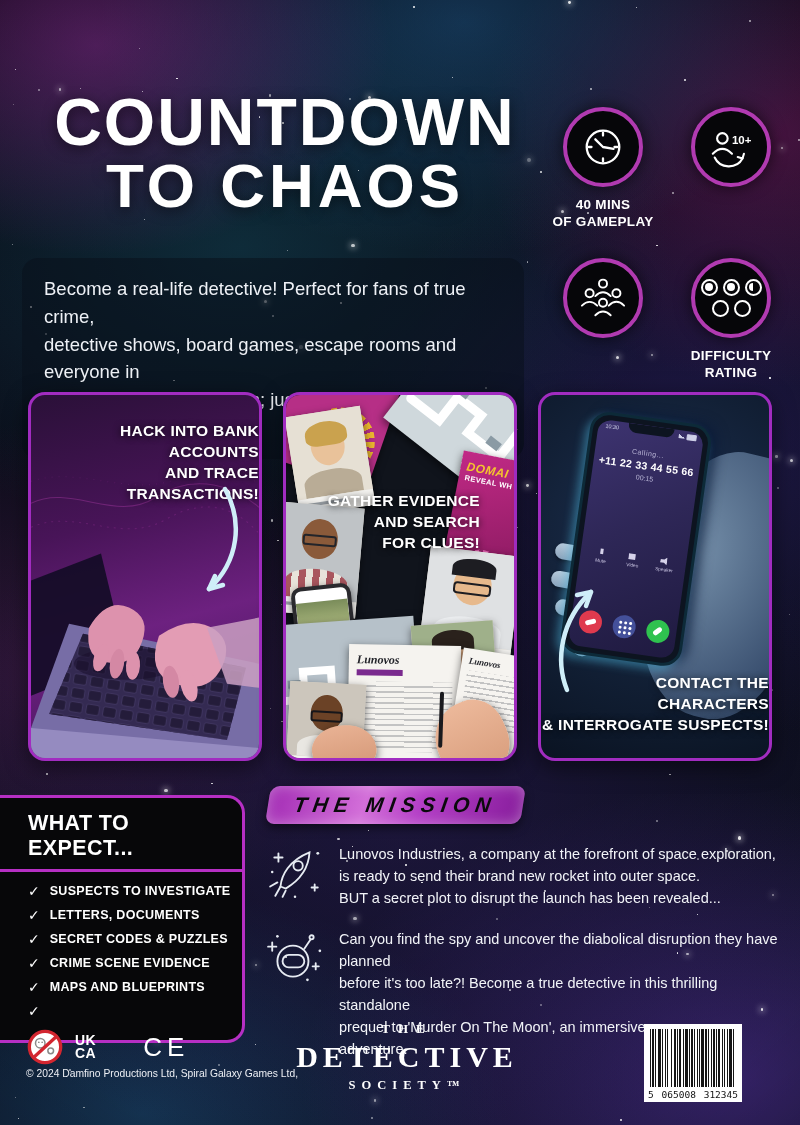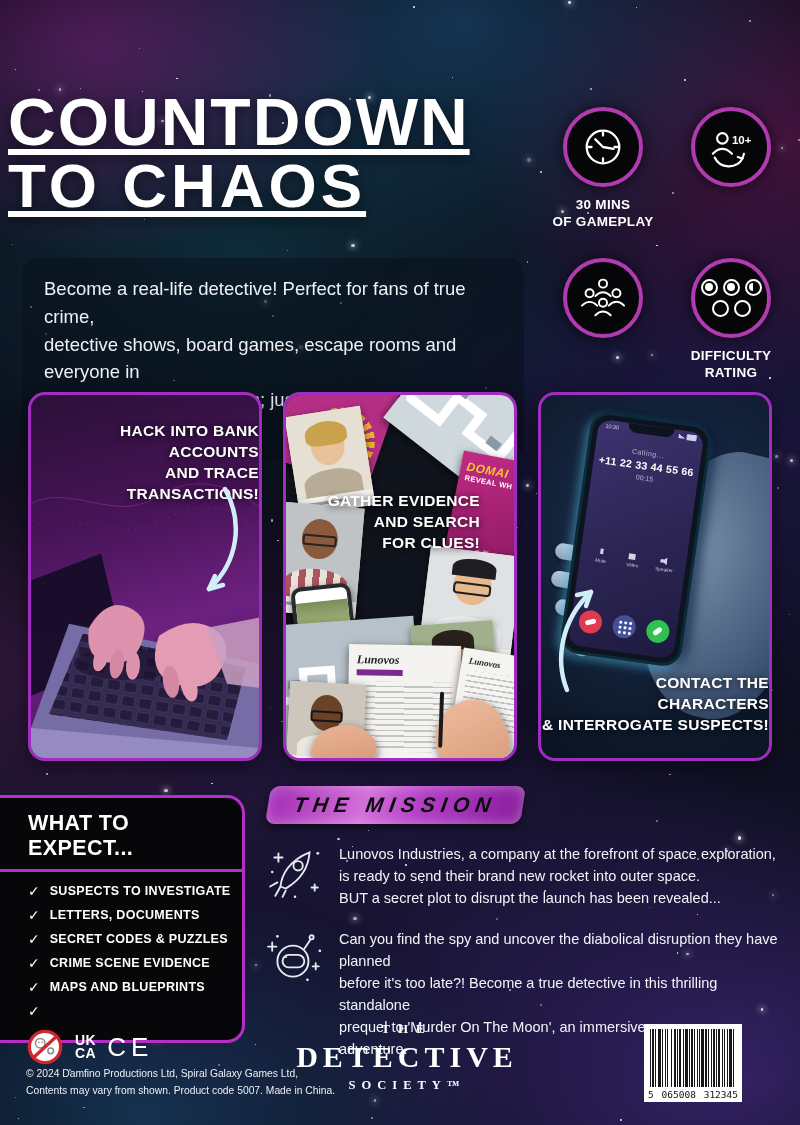--- a/index.html
+++ b/index.html
@@ -17,22 +17,22 @@
       radial-gradient(ellipse 520px 320px at 18% 99%, rgba(32,102,152,.40), transparent 70%),
       linear-gradient(#070811,#0a0c18 30%,#0b0e1a 60%,#0c0f1f);}
   .vignette{position:absolute;inset:0;z-index:2;pointer-events:none;
     background:radial-gradient(ellipse 120% 100% at 50% 45%, transparent 60%, rgba(0,0,0,.42) 100%);}
   #stars{position:absolute;inset:0;z-index:1;}
   .star{position:absolute;background:#fff;border-radius:50%;}
   .content{position:absolute;inset:0;z-index:3;}
   .pre{white-space:pre-line;}
 
   
-  .title{position:absolute;left:8px;top:90px;width:502px;text-align:left;font-weight:800;
-    line-height:.99;text-shadow:0 3px 14px rgba(0,0,0,.55);text-decoration:underline;}
+  .title{position:absolute;left:34px;top:90px;width:502px;text-align:center;font-weight:800;
+    line-height:.99;text-shadow:0 3px 14px rgba(0,0,0,.55);}
   .title .l1{font-size:66px;letter-spacing:2px;}
   .title .l2{font-size:62px;letter-spacing:4px;}
   .badges{position:absolute;left:542px;top:107px;width:250px;display:grid;
     grid-template-columns:1fr 1fr;gap:27px 6px;}
   .badge{text-align:center;}
   .badge-circle{width:72px;height:72px;border-radius:50%;background:#060609;
     border:4px solid #b13ab1;margin:0 auto 9px;display:flex;align-items:center;
     justify-content:center;box-shadow:0 0 16px rgba(0,0,0,.65);}
   .badge-label{font-size:13.5px;font-weight:800;line-height:1.28;letter-spacing:.3px;}
   .dots{display:flex;flex-direction:column;gap:4px;align-items:center;}
@@ -135,21 +135,21 @@
     border-radius:9px;padding:7px 26px;
     box-shadow:inset 0 0 14px rgba(255,255,255,.35),0 4px 10px rgba(0,0,0,.5);}
   .ribbon span{font-size:21px;font-weight:800;font-style:italic;letter-spacing:6px;color:#0a0a0c;}
   .mrow{display:flex;gap:15px;align-items:flex-start;margin-top:19px;padding-left:4px;}
   .micon{flex:none;width:58px;height:58px;}
   .mtext{font-size:14.5px;line-height:1.52;color:#f2f4f8;}
 
   
   .marks{position:absolute;left:26px;top:1028px;display:flex;align-items:center;gap:11px;}
   .ukca{font-weight:800;font-size:14px;line-height:.95;letter-spacing:.5px;}
-  .ce{font-size:26px;font-weight:500;letter-spacing:5px;}
+  .ce{font-size:26px;font-weight:500;letter-spacing:5px;margin-left:36px;}
   .copyright{position:absolute;left:26px;top:1066px;font-size:10.3px;line-height:1.62;color:#edeff4;}
   .logo{position:absolute;left:288px;top:1021px;width:238px;text-align:center;
     font-family:"Liberation Serif",serif;}
   .logo-the{font-size:13px;letter-spacing:8px;font-weight:700;}
   .logo-detective{font-size:30px;letter-spacing:5px;font-weight:700;margin:3px 0 4px;}
   .logo-society{font-size:12.5px;letter-spacing:6px;font-weight:700;}
   .barcode{position:absolute;left:644px;top:1024px;width:98px;height:78px;background:#fff;
     box-sizing:border-box;padding:5px 6px 15px;}
   #bars{display:flex;height:100%;align-items:stretch;}
   #bars .b{height:100%;}
@@ -341,21 +341,21 @@
 
     <div class="badges">
       <div class="badge">
         <div class="badge-circle">
           <svg width="46" height="46" viewBox="0 0 48 48" fill="none" stroke="#fff" stroke-width="2.4" stroke-linecap="round">
             <circle cx="24" cy="24" r="17"></circle>
             <path d="M24 9v3M24 36v3M9 24h3M36 24h3"></path>
             <path d="M24 24L16 16M24 24l11 2"></path>
           </svg>
         </div>
-        <div class="badge-label pre">30 MINS
+        <div class="badge-label pre">40 MINS
 OF GAMEPLAY</div>
       </div>
       <div class="badge">
         <div class="badge-circle">
           <svg width="46" height="46" viewBox="0 0 48 48" fill="none" stroke="#fff" stroke-width="2.2" stroke-linecap="round">
             <circle cx="15" cy="15" r="5.5"></circle>
             <path d="M5 31q10 -10 20 0"></path>
             <path d="M7 35a16 15 0 0 0 29 1"></path>
             <path d="M36 36l1.5 -5M36 36l-5 -1.5"></path>
             <text x="25" y="21" fill="#fff" stroke="none" font-size="12" font-weight="bold" font-family="Liberation Sans, sans-serif">10+</text>
@@ -662,21 +662,20 @@
       </svg>
       <div class="ukca">
         <div>UK</div>
         <div>CA</div>
       </div>
       <div class="ce">CE</div>
     </div>
 
     <div class="copyright">
       <div>© 2024 Damfino Productions Ltd, Spiral Galaxy Games Ltd,</div>
-      <div>Contents may vary from shown. Product code 5007. Made in China.</div>
     </div>
 
     <div class="logo">
       <div class="logo-the">THE</div>
       <div class="logo-detective">DETECTIVE</div>
       <div class="logo-society">SOCIETY™</div>
     </div>
 
     <div class="barcode">
       <div id="bars">

